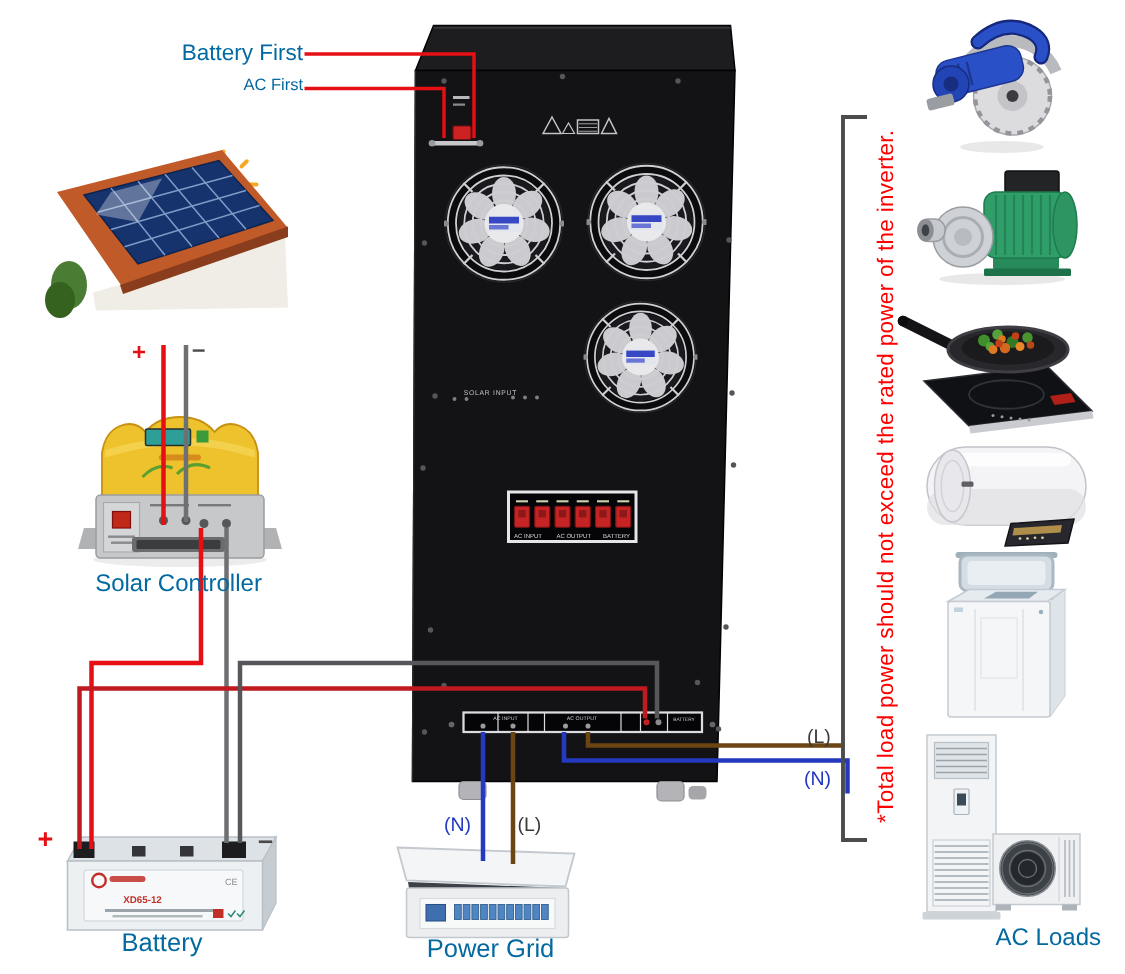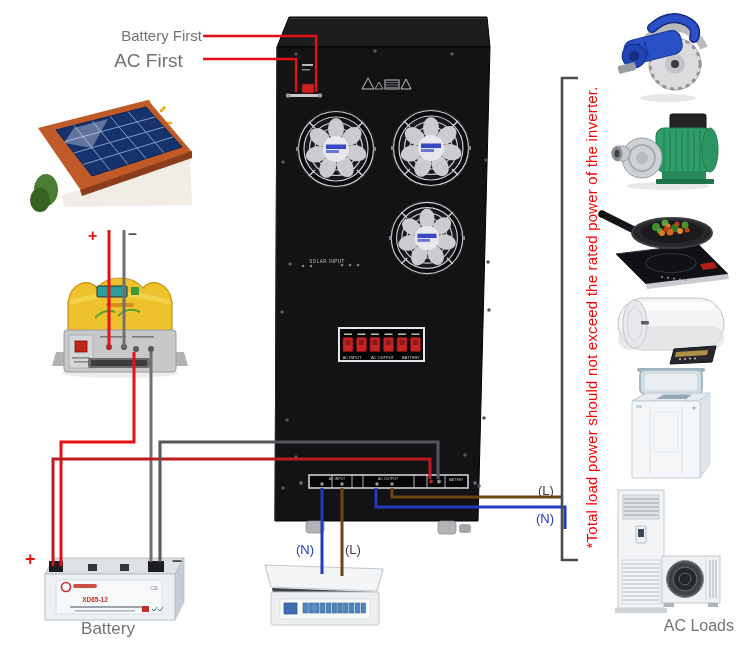--- a/index.html
+++ b/index.html
@@ -1,19 +1,19 @@
 <!DOCTYPE html>
 <html><head>
 <meta charset="utf-8">
 <style>
   html,body{margin:0;padding:0;background:#ffffff;}
   #stage{position:relative;width:750px;height:649px;background:#fff;overflow:hidden;
          font-family:"Liberation Sans",sans-serif;}
   #gfx{position:absolute;left:0;top:0;z-index:1;}
-  .lbl{position:absolute;z-index:10;color:#737373;line-height:1.1;white-space:nowrap;}
+  .lbl{position:absolute;z-index:10;color:#0369a1;line-height:1.1;white-space:nowrap;}
   .c{text-align:center;}
   .r{text-align:right;}
   .plus{color:#e60f14;font-weight:bold;}
   .minus{color:#4a4a4a;font-weight:bold;}
   .nlbl{color:#2438c0;}
   .llbl{color:#3a3a3a;}
   .note{position:absolute;z-index:10;color:#ff0000;font-size:15px;text-align:center;
         transform:rotate(-90deg);transform-origin:center;letter-spacing:.2px;}
   svg text{font-family:"Liberation Sans",sans-serif;}
 </style>
@@ -438,32 +438,34 @@
     <polyline points="160,562 160,442 438,442 438,479" stroke-width="3" stroke="#55575a"></polyline>
     <polyline points="322,488 322,574" stroke-width="3" stroke="#2438c0"></polyline>
     <polyline points="342,488 342,576" stroke-width="3" stroke="#6b4512"></polyline>
     <polyline points="392,488 392,497 561,497" stroke-width="3" stroke="#6b4512"></polyline>
     <polyline points="376,488 376,507 565,507 565,529" stroke-width="3" stroke="#2438c0"></polyline>
     <polyline points="578,78 562,78 562,560 578,560" stroke-width="2.6" stroke="#4a4c4e"></polyline>
   </g>
 </svg>
 
 <div class="lbl r" style="left:95px;top:28px;width:107px;font-size:15px;">Battery First</div>
-<div class="lbl r" style="left:95px;top:51px;width:107px;font-size:19px;text-align:center;">AC First</div>
+<div class="lbl r" style="left:95px;top:51px;width:107px;font-size:11px;">AC First</div>
 
 <div class="lbl plus" style="left:88px;top:227px;font-size:16px;">+</div>
 <div class="lbl minus" style="left:128px;top:225px;font-size:16px;">–</div>
 
+<div class="lbl c" style="left:49px;top:381px;width:140px;font-size:16px;">Solar Controller</div>
 
 <div class="lbl plus" style="left:25px;top:550px;font-size:18px;">+</div>
 <div class="lbl minus" style="left:172px;top:551px;font-size:18px;">–</div>
 <div class="lbl c" style="left:58px;top:620px;width:100px;font-size:17px;">Battery</div>
 
 <div class="lbl nlbl" style="left:296px;top:543px;font-size:13px;">(N)</div>
 <div class="lbl llbl" style="left:345px;top:543px;font-size:13px;">(L)</div>
+<div class="lbl c" style="left:267px;top:624px;width:120px;font-size:17px;">Power Grid</div>
 
 <div class="lbl llbl" style="left:538px;top:484px;font-size:13px;">(L)</div>
 <div class="lbl nlbl" style="left:536px;top:512px;font-size:13px;">(N)</div>
 
 <div class="lbl c" style="left:614px;top:617px;width:120px;font-size:16px;text-align:right;">AC Loads</div>
 
 <div class="note" style="left:341px;top:309px;width:500px;">*Total load power should not exceed the rated power of the inverter.</div>
 
 </div>
 

